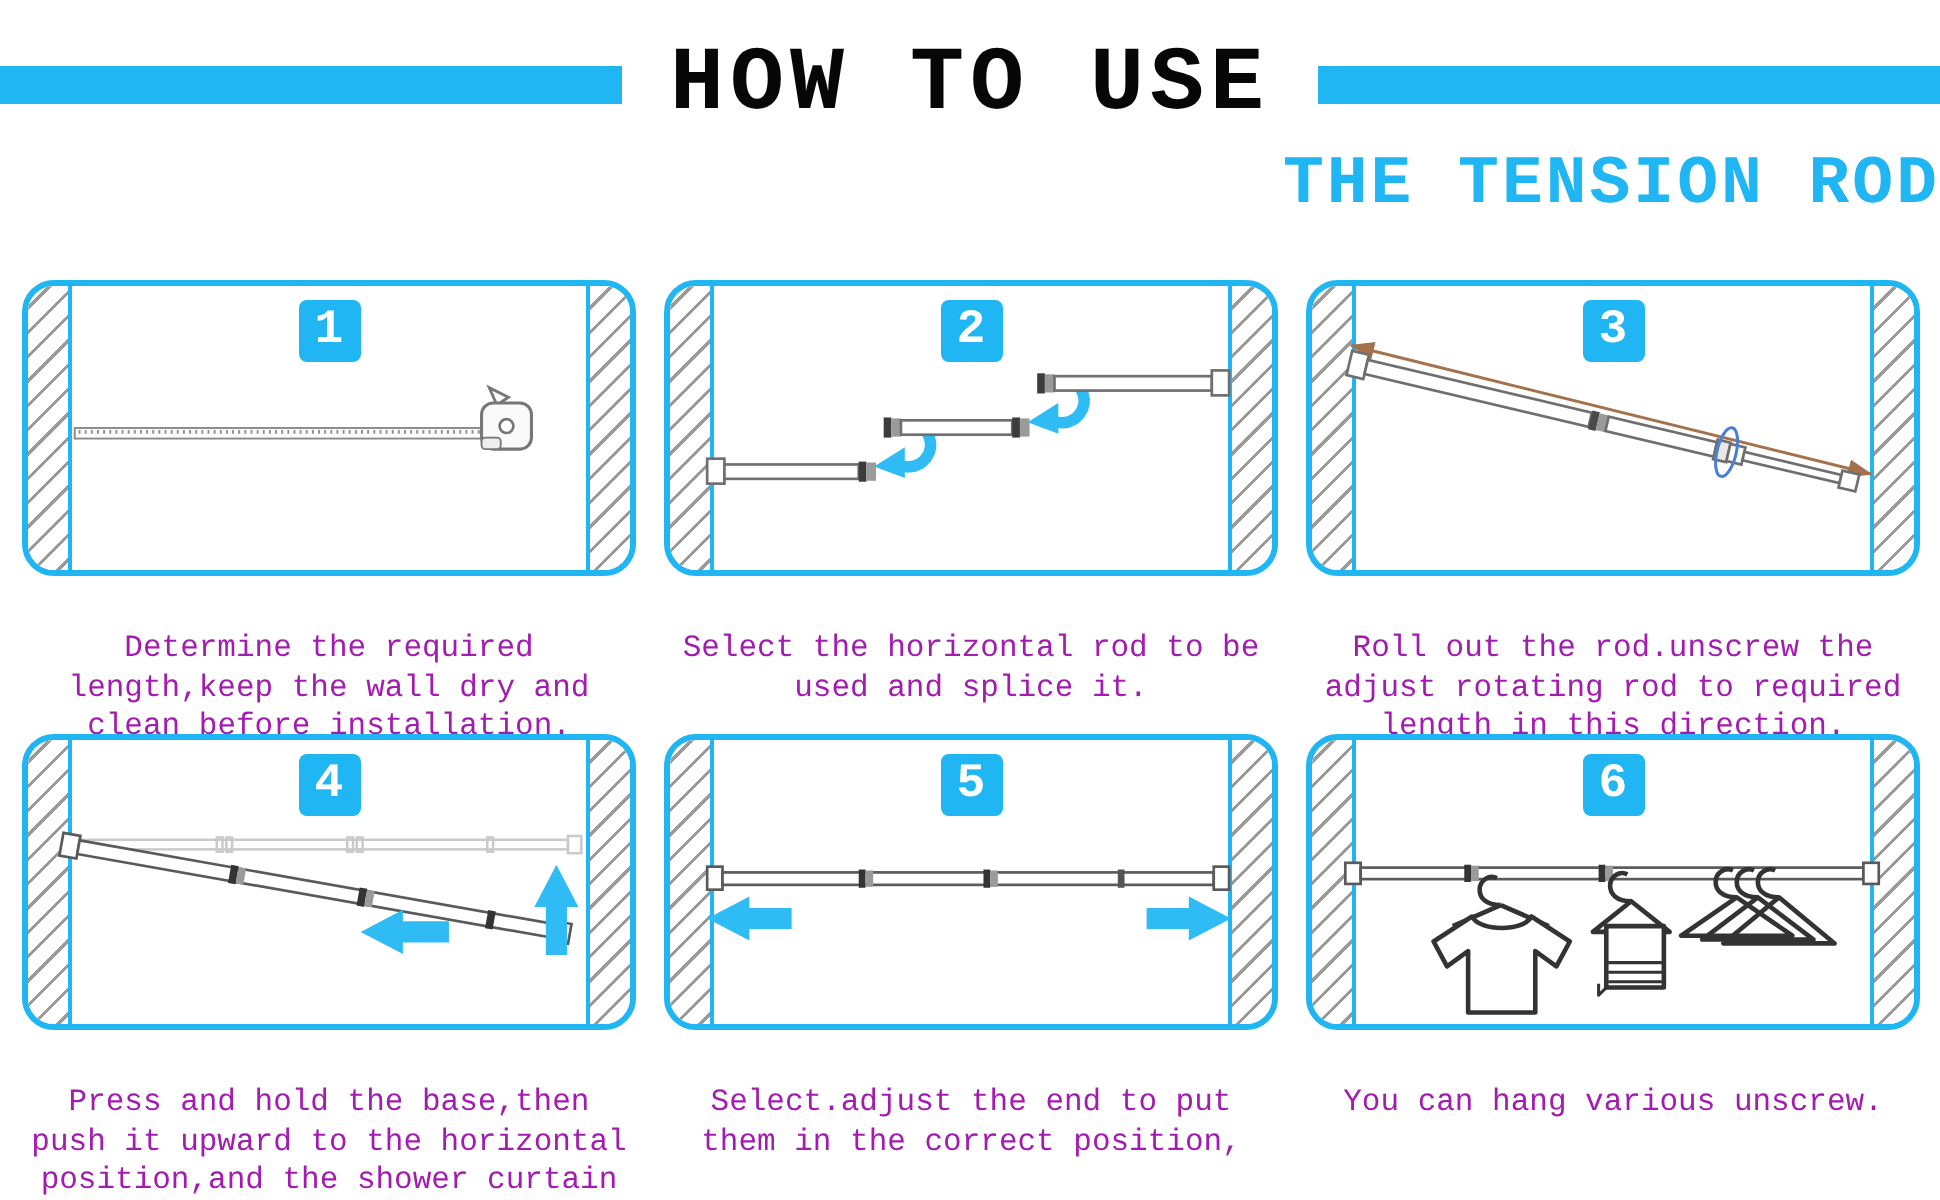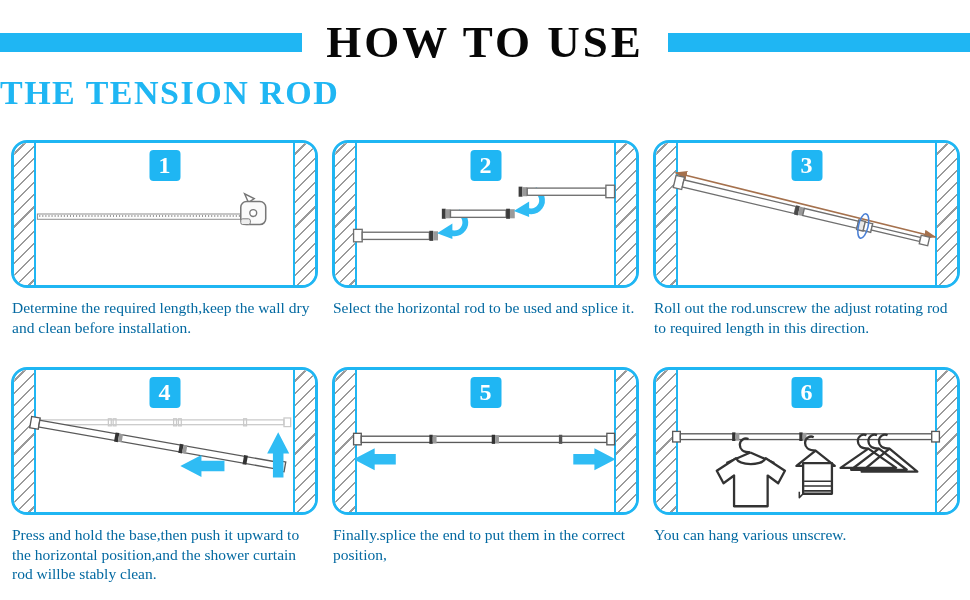--- a/index.html
+++ b/index.html
@@ -1,30 +1,30 @@
 <!DOCTYPE html>
 <html><head>
 <meta charset="utf-8">
 <style>
   * { margin:0; padding:0; box-sizing:border-box; }
   html,body { background:#ffffff; }
   .canvas {
     position:relative; width:970px; height:600px; background:#fff; overflow:hidden;
-    font-family:Liberation Serif, serif;
+    font-family:Liberation Mono, monospace;
   }
   
   .header { position:absolute; top:0; left:0; width:970px; }
   .title-row { display:flex; align-items:center; margin-top:20px; }
   .accent-bar { flex:1; height:19px; background:#1FB6F3; }
   .title-row h1 {
     font-size:45px; font-weight:bold; letter-spacing:3px; color:#070707;
     margin:0 24px; line-height:1; white-space:nowrap;
   }
   .header h2 {
-    text-align:left; font-size:34px; font-weight:bold; letter-spacing:1.5px;
+    text-align:right; font-size:34px; font-weight:bold; letter-spacing:1.5px;
     color:#1FB6F3; margin-top:11px; line-height:1;
   }
   
   .grid {
     position:absolute; top:140px; left:11px;
     display:grid; grid-template-columns:repeat(3,307px); grid-auto-rows:227px;
     column-gap:14px;
   }
   .card { width:307px; }
   .panel {
@@ -38,22 +38,22 @@
   .wall.left  { left:0;  border-right:2.5px solid #1FB6F3; }
   .wall.right { right:0; border-left:2.5px solid #1FB6F3; }
   .illus { position:absolute; inset:0; width:100%; height:100%; z-index:2; }
   .badge {
     position:absolute; top:7px; left:50%; transform:translateX(-50%);
     width:31px; height:31px; background:#1FB6F3; color:#fff; z-index:3;
     border-radius:4px; display:flex; align-items:center; justify-content:center;
     font-size:24px; font-weight:bold;
   }
   .caption {
-    margin-top:10px; text-align:left; font-size:15.5px; line-height:1.27;
-    color:#0369a1; padding:0 1px;
+    margin-top:27px; text-align:center; font-size:15.5px; line-height:1.27;
+    color:#a21caf; padding:0 1px;
   }
 </style>
 </head>
 <body>
 
 <div class="canvas">
 
   <div class="header">
     <div class="title-row">
       <div class="accent-bar"></div>
@@ -211,21 +211,21 @@
             <rect x="163.5" y="68" width="4" height="8.5" fill="#9a9a9a" stroke="none"></rect>
             <rect x="230" y="67.5" width="3.5" height="9.5" fill="#555" stroke="none"></rect>
             <rect x="280" y="66" width="8" height="12" fill="#fff"></rect>
           </g>
 
           <polygon points="16,93 38,81.5 38,87.5 60,87.5 60,98.5 38,98.5 38,104.5" fill="#2FBCF4"></polygon>
           <polygon points="289,93 267,81.5 267,87.5 245,87.5 245,98.5 267,98.5 267,104.5" fill="#2FBCF4"></polygon>
         </svg>
         <div class="badge">5</div>
       </div>
-      <div class="caption">Finally.splice the end to put them in the correct position,</div>
+      <div class="caption">Select.adjust the end to put them in the correct position,</div>
     </div>
 
     <div class="card">
       <div class="panel">
         <div class="wall left"></div>
         <div class="wall right"></div>
         <svg class="illus" viewBox="0 0 307 148">
 
           <g stroke="#5a5a5a" stroke-width="1.4">
             <rect x="14" y="64" width="8" height="11" fill="#fff"></rect>

